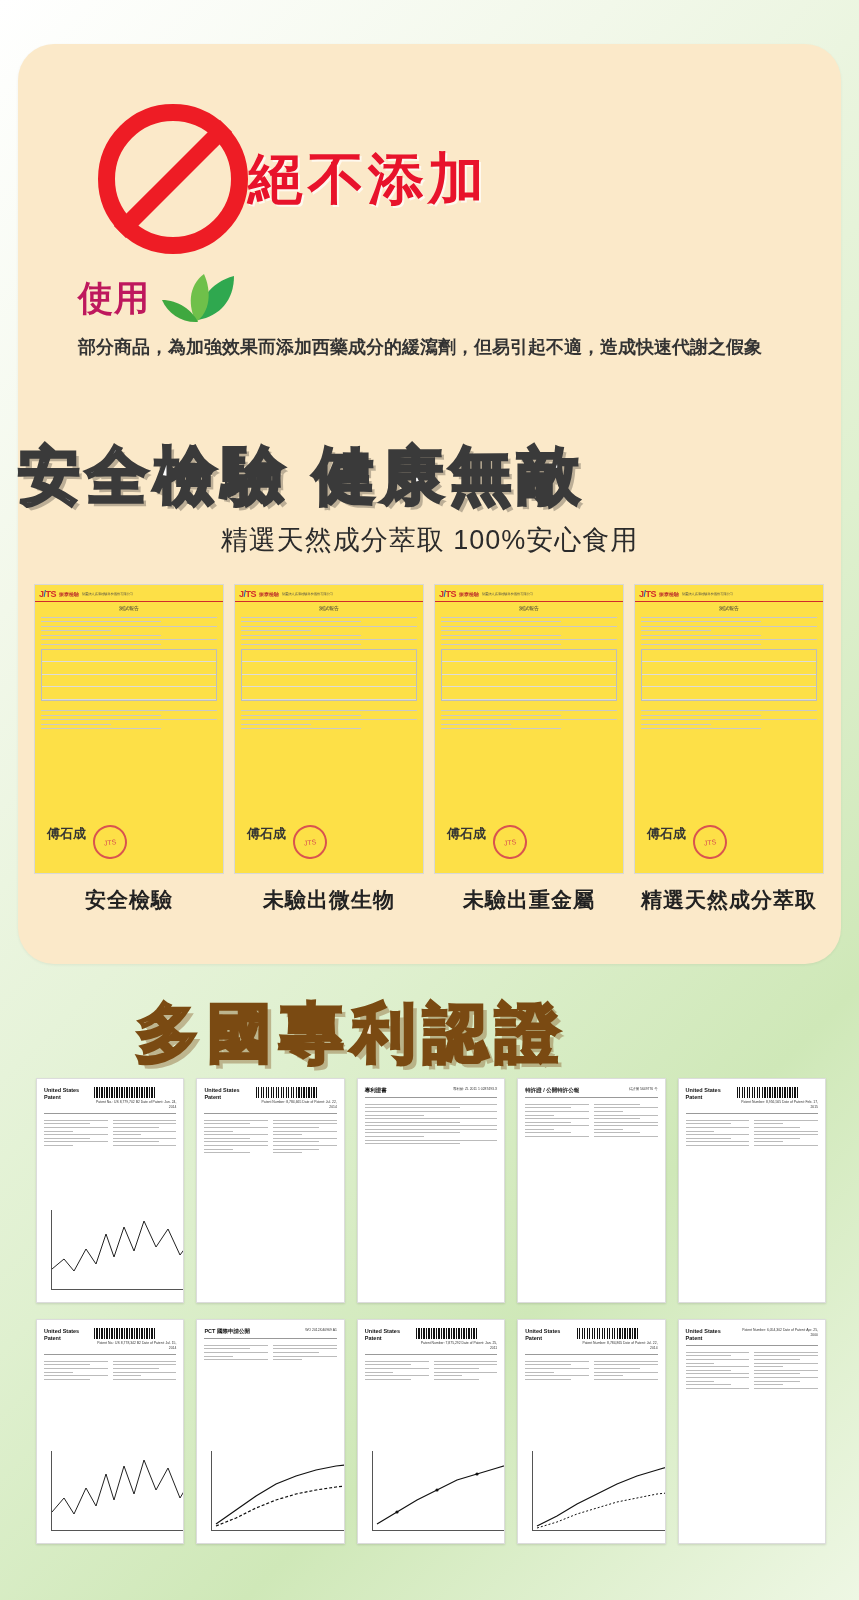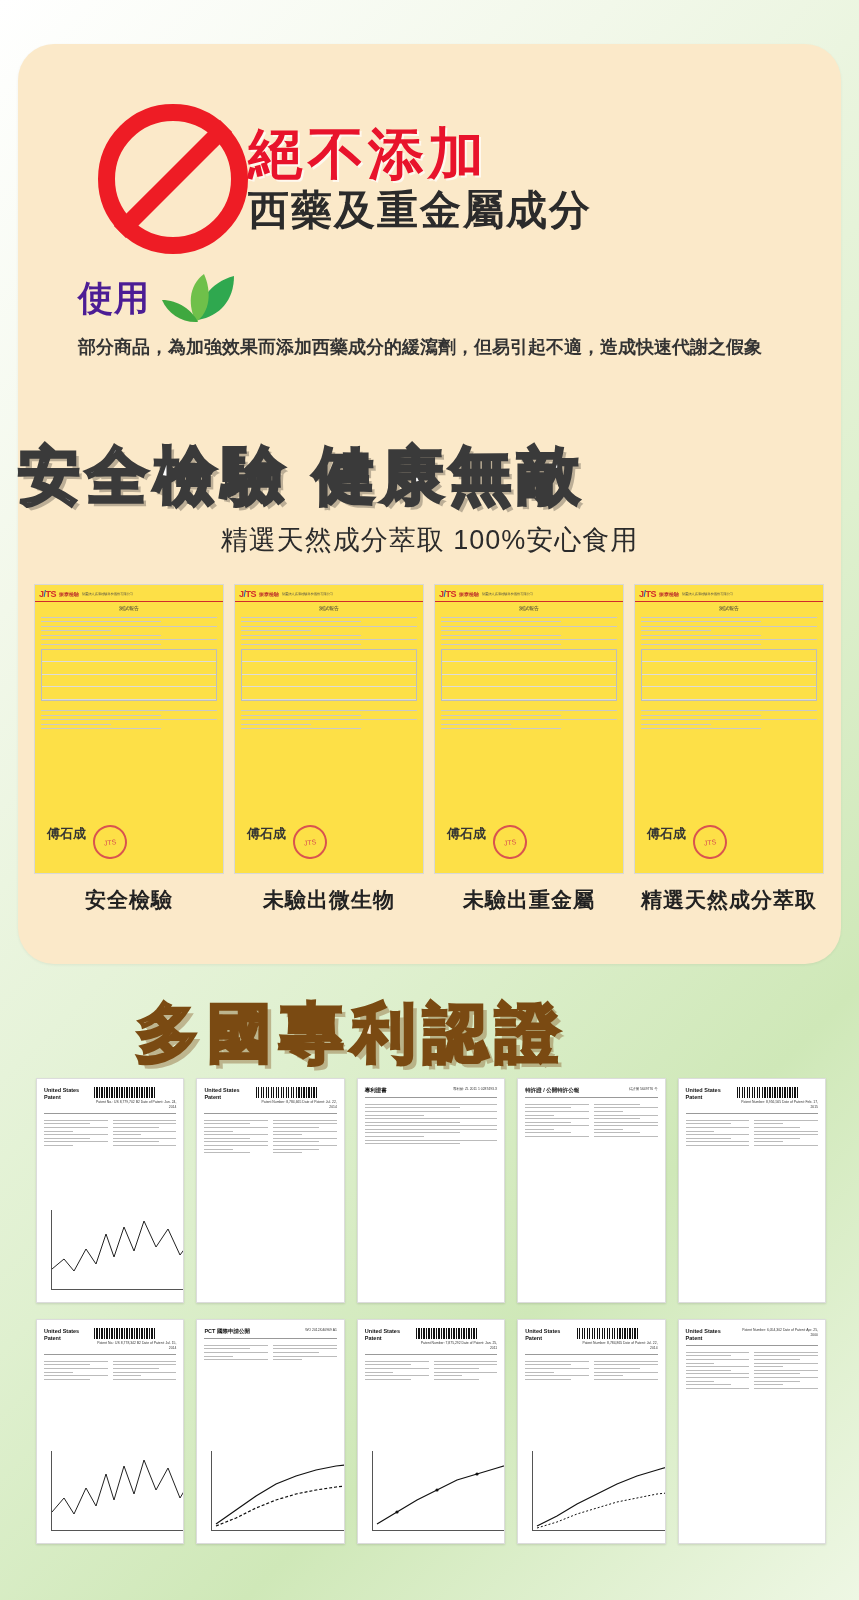--- a/index.html
+++ b/index.html
@@ -56,21 +56,21 @@
     letter-spacing: 2px; line-height: 1.1;
   }
 
   
   .nat-line {
     position: absolute; left: 60px; top: 228px;
     width: 700px;
     display: flex; align-items: center;
     font-size: 35px; font-weight: bold; letter-spacing: 1px;
   }
-  .nat-dark { color: #4c1d95; }
+  .nat-dark { color: #be185d; }
   .nat-green { color: #1f9a3d; }
   .leaf-icon { margin-left: 8px; width: 80px; height: 52px; position: relative; flex: none; }
 
   
   .para {
     position: absolute; left: 60px; top: 290px;
     width: 720px;
     font-size: 18px; color: #333; line-height: 1.55; font-weight: bold;
   }
 
@@ -207,21 +207,20 @@
 
 <div class="card">
 
   <div class="no-add-row">
     <div class="ban-icon">
       <div class="ring"></div>
       <div class="bar"></div>
     </div>
     <div class="no-add-text">
       <div class="no-add-l1">絕不添加</div>
-      <div class="no-add-l2">西藥及重金屬成分</div>
     </div>
   </div>
 
   <div class="nat-line">
     <span class="nat-dark">使用</span>
     <span class="leaf-icon">
       <svg width="80" height="52" viewBox="0 0 80 52">
         <path d="M40 48 C40 30 52 10 76 4 C76 28 62 44 40 48 Z" fill="#2fa84f"></path>
         <path d="M38 50 C30 34 30 14 46 2 C54 20 52 40 38 50 Z" fill="#6fc04a"></path>
         <path d="M40 50 C34 38 20 28 4 28 C10 42 24 51 40 50 Z" fill="#3fa83f"></path>

